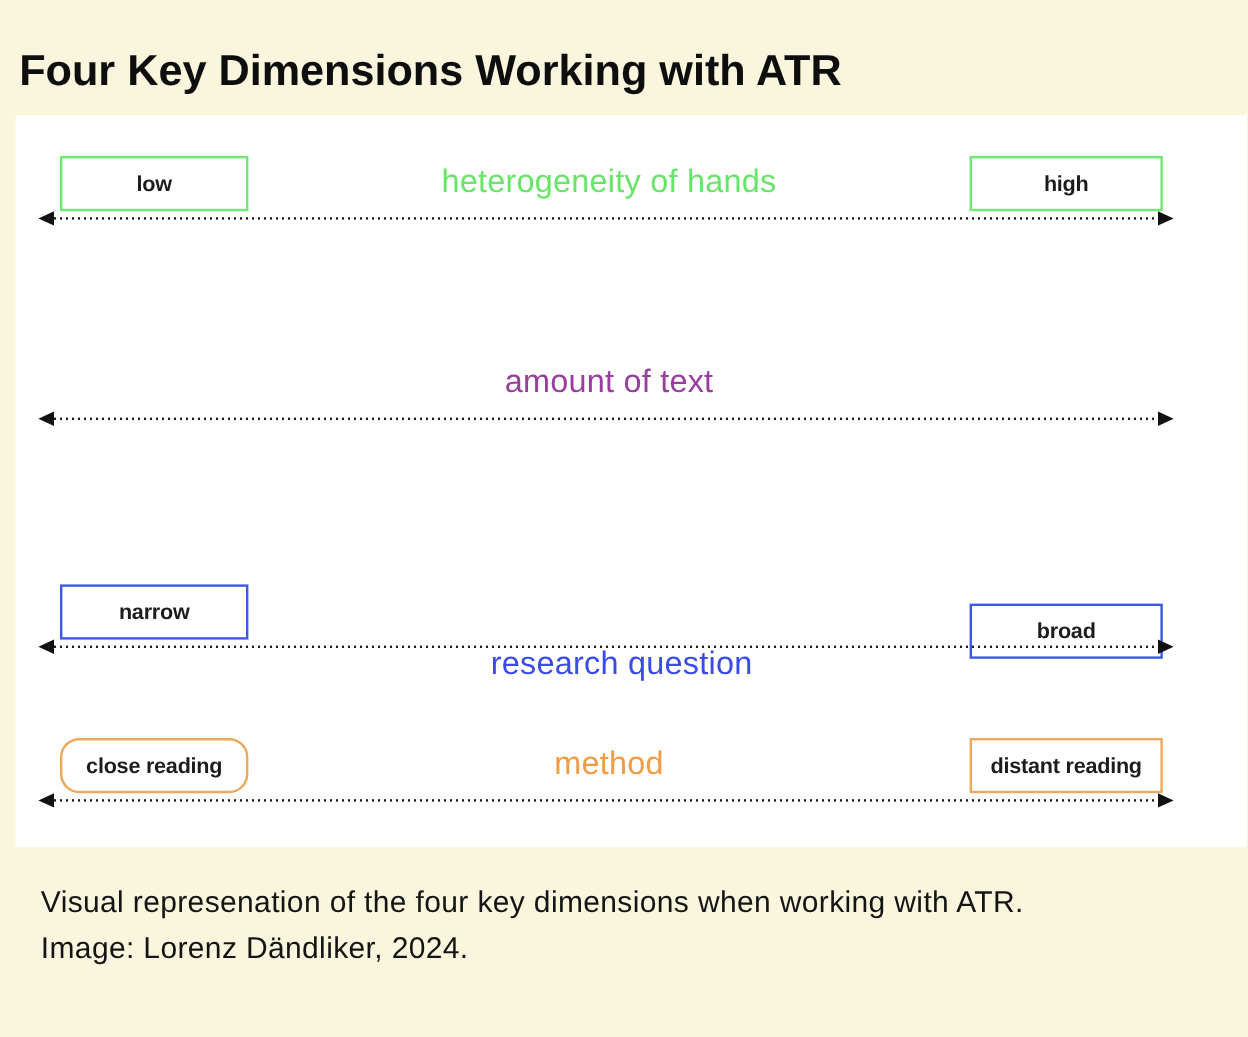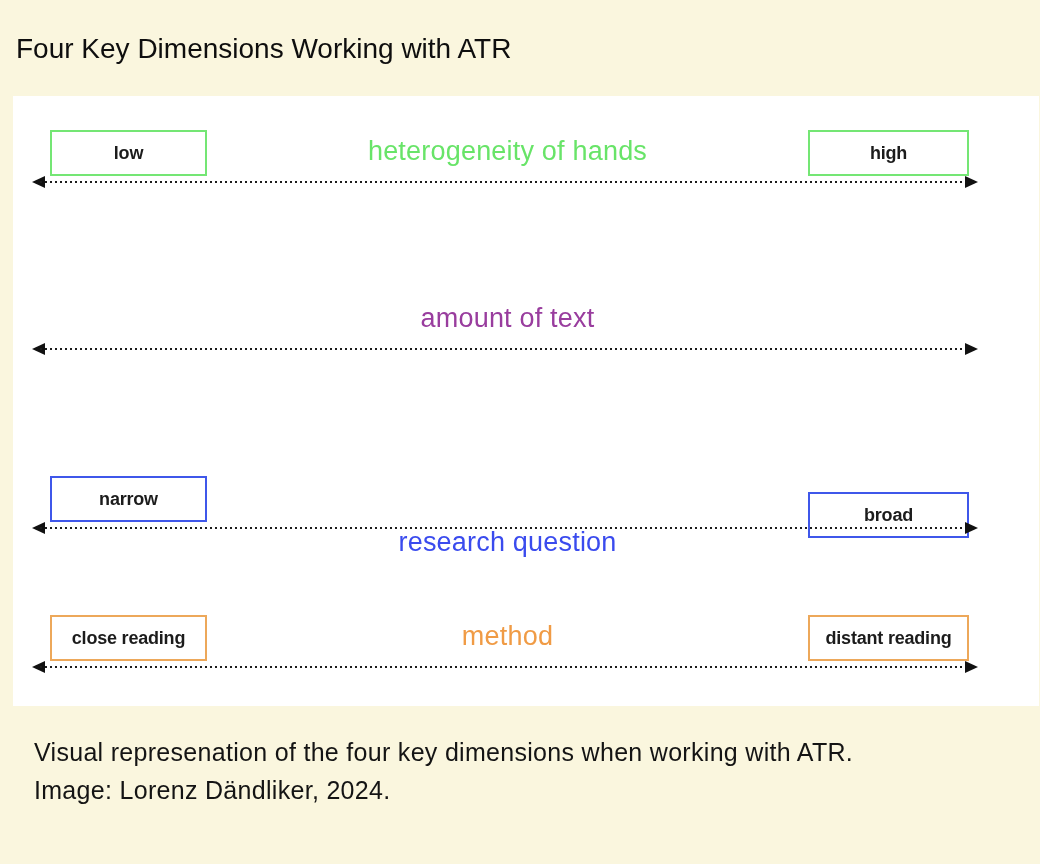--- a/index.html
+++ b/index.html
@@ -11,22 +11,22 @@
     height: 864px;
     position: relative;
     font-family: "Liberation Sans", sans-serif;
     background: #faf6de;
     overflow: hidden;
   }
   .page-title {
     position: absolute;
     left: 16px;
     top: 14px;
-    font-size: 28px;
-    font-weight: 400;
+    font-size: 36px;
+    font-weight: 700;
     color: #0e0e0e;
     letter-spacing: 0px;
     white-space: nowrap;
   }
   .diagram-panel {
     position: absolute;
     left: 13px;
     top: 96px;
     width: 1026px;
     height: 610px;
@@ -87,21 +87,21 @@
     top: 0;
     width: 0;
     height: 0;
     border-top: 6px solid transparent;
     border-bottom: 6px solid transparent;
   }
   .arrowhead.left  { left: 0;  border-right: 13px solid #111; }
   .arrowhead.right { right: 0; border-left: 13px solid #111; }
   .row-0 { top: 34px; }
   .row-1 { top: 201px; }
-  .row-2 { top: 380px; }
+  .row-2 { top: 391px; padding-left: 21px; }
   .row-3 { top: 519px; }
   .caption {
     position: absolute;
     left: 14px;
     top: 733px;
     font-size: 25px;
     line-height: 38px;
     color: #141414;
     letter-spacing: 0.3px;
     margin-left: 20px;
@@ -147,21 +147,21 @@
       <span>broad</span>
     </div>
     <div class="axis">
       <span class="arrowhead left"></span>
       <span class="axis-line"></span>
       <span class="arrowhead right"></span>
     </div>
   </div>
 
   <div class="dim-row row-3">
-    <div class="endpoint-box left" style="border-color: rgb(237, 168, 90);">
+    <div class="endpoint-box left" style="border-color: rgb(237, 168, 90); border-radius: 16px;">
       <span>close reading</span>
     </div>
     <div class="dim-label" style="color: rgb(240, 155, 69);">method</div>
     <div class="endpoint-box right" style="border-color: rgb(237, 168, 90);">
       <span>distant reading</span>
     </div>
     <div class="axis">
       <span class="arrowhead left"></span>
       <span class="axis-line"></span>
       <span class="arrowhead right"></span>

